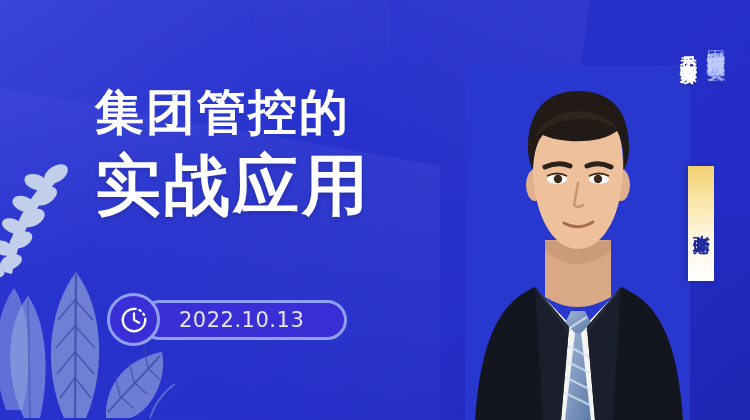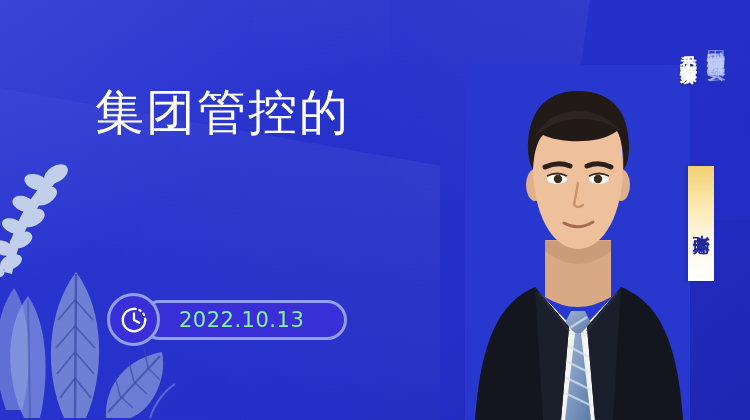--- a/index.html
+++ b/index.html
@@ -43,21 +43,21 @@
     background-image:
       repeating-linear-gradient(0deg,rgba(255,255,255,.035) 0 1px,rgba(0,0,0,0) 1px 2px),
       repeating-linear-gradient(90deg,rgba(0,0,0,.04) 0 1px,rgba(0,0,0,0) 1px 2px);
   }
   
   .foliage{position:absolute;left:0;bottom:0;width:175px;height:260px;}
   
   .title-block{position:absolute;left:95px;top:88px;width:430px;}
   .title-line1{
     font-size:49px;line-height:1;color:#ffffff;
-    font-weight:400;letter-spacing:2px;
+    font-weight:700;letter-spacing:2px;
     font-family:"DejaVu Sans","Liberation Sans",sans-serif;
     white-space:nowrap;
   }
   .title-line2{
     margin-top:16px;
     font-size:66px;line-height:1;color:#ffffff;
     font-weight:bold;letter-spacing:3px;
     font-family:"DejaVu Sans","Liberation Sans",sans-serif;
     white-space:nowrap;
     text-shadow:0 2px 5px rgba(0,0,0,.18);
@@ -80,21 +80,21 @@
     margin-left:-20px;
     height:40px;padding:0 26px 0 36px;
     display:flex;align-items:center;
     background:#3a2ed6;
     border:3px solid #8f9ff2;
     border-radius:22px;
     box-sizing:border-box;
     z-index:2;
   }
   .pill-text{
-    color:#86efac;font-size:21px;letter-spacing:.5px;white-space:nowrap;
+    color:#e5e5e5;font-size:21px;letter-spacing:.5px;white-space:nowrap;
     font-family:"DejaVu Sans","Liberation Sans",sans-serif;
   }
   .pill-sep{display:inline-block;width:14px;}
   
   .portrait{
     position:absolute;right:60px;bottom:0;width:225px;height:355px;
   }
   
   .vtext-outer{
     position:absolute;right:24px;top:34px;
@@ -193,20 +193,21 @@
       </g>
     </g>
 
     <g stroke="#7f93d4" stroke-width="2" fill="none" opacity=".55">
       <path d="M150 258 C156 240 168 228 175 224"></path>
     </g>
   </svg>
 
   <div class="title-block">
     <div class="title-line1">集团管控的</div>
+    <div class="title-line2">实战应用</div>
   </div>
 
   <div class="datebar">
     <div class="clock-badge">
       <svg width="30" height="30" viewBox="0 0 32 32">
         <path d="M16 4 A12 12 0 1 0 28 16" fill="none" stroke="#ffffff" stroke-width="2.4" stroke-linecap="round"></path>
         <path d="M28 16 A12 12 0 0 0 16 4" fill="none" stroke="#ffffff" stroke-width="2.4" stroke-linecap="round" stroke-dasharray="1.6 4"></path>
         <path d="M16 9 L16 16 L21.5 19" fill="none" stroke="#ffffff" stroke-width="2.4" stroke-linecap="round" stroke-linejoin="round"></path>
       </svg>
     </div>

